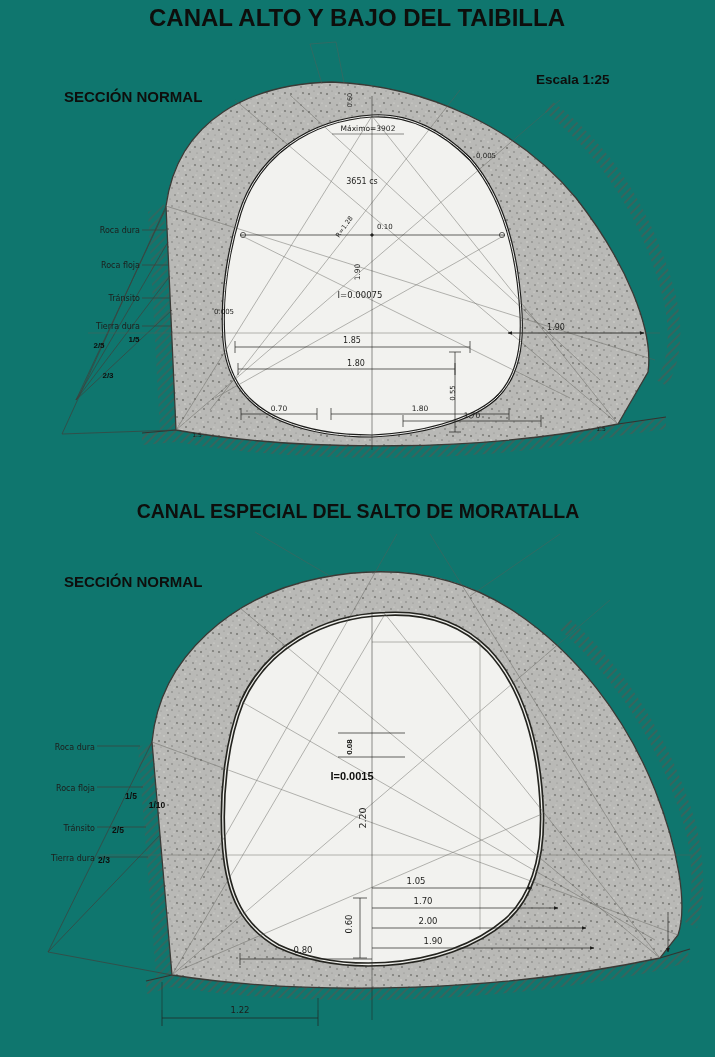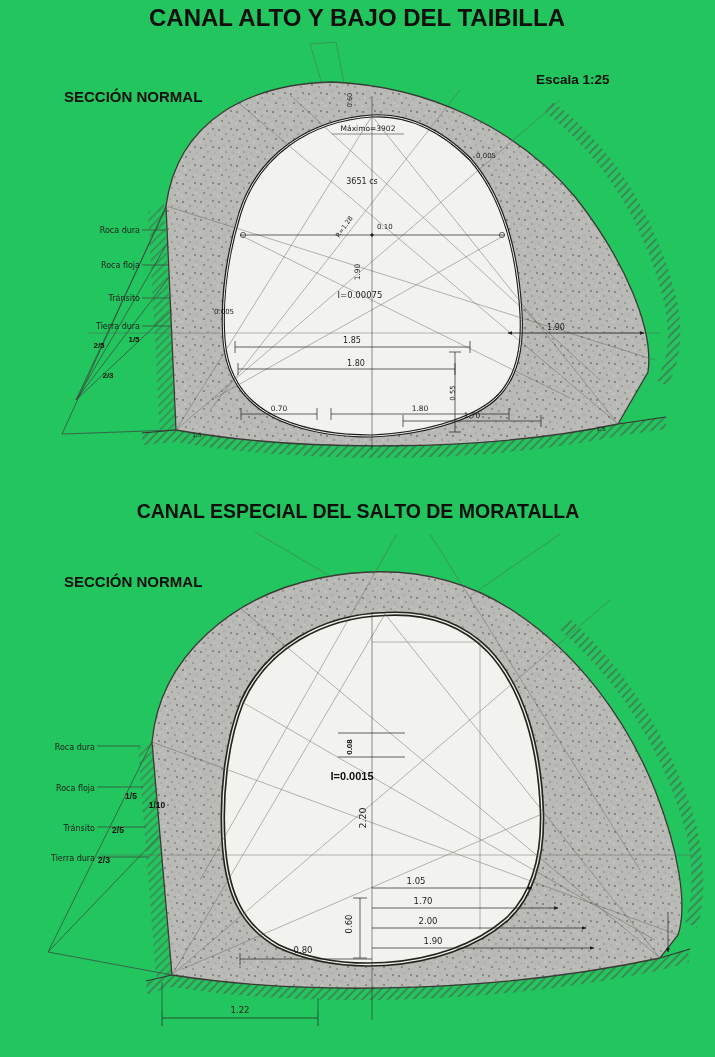--- a/index.html
+++ b/index.html
@@ -1,16 +1,16 @@
 <!DOCTYPE html>
 <html style="--bg: #f2f2ef; --lining: #b9b9b6; --ink: #1d1d1b;"><head>
 <meta charset="utf-8">
 <style>
   html,body{margin:0;padding:0;background:#f2f2ef;}
-  .canvas{position:relative;width:715px;height:1057px;background:#22c55e;overflow:hidden;}
+  .canvas{position:relative;width:715px;height:1057px;background:#0f766e;overflow:hidden;}
   svg{display:block;}
   text{fill:#1d1d1b;font-family:"DejaVu Sans",sans-serif;}
   .t-main{font-family:"Liberation Sans",sans-serif;font-weight:700;fill:#0e0e0c;}
   .construction{stroke:#5b5b57;stroke-width:.55;opacity:.8;}
   .fan{stroke:#3f3f3b;stroke-width:.7;}
   .dim{stroke:#22221f;stroke-width:.7;fill:none;}
   .thin{stroke-width:.5;}
   .outline{stroke:#3a3a36;stroke-width:1.3;}
   .ground{stroke:#33332f;stroke-width:1.2;}
 </style>

